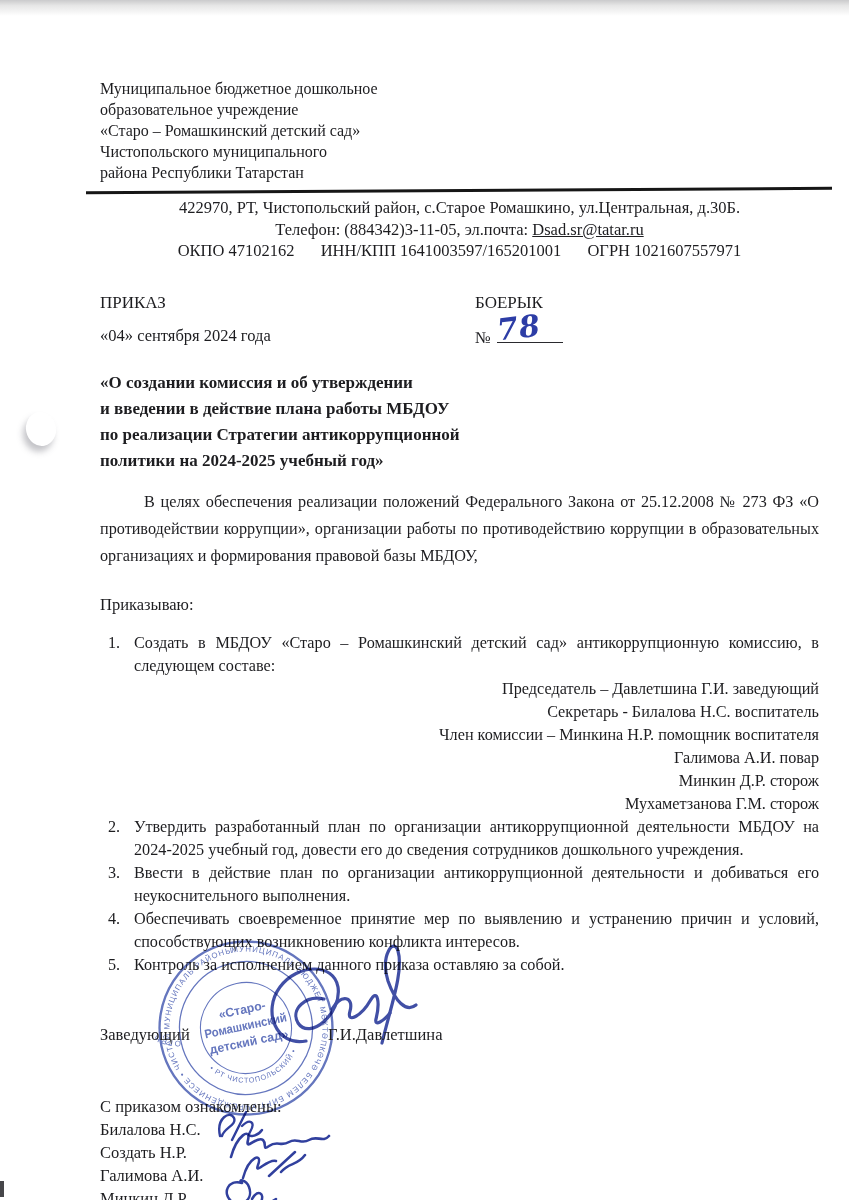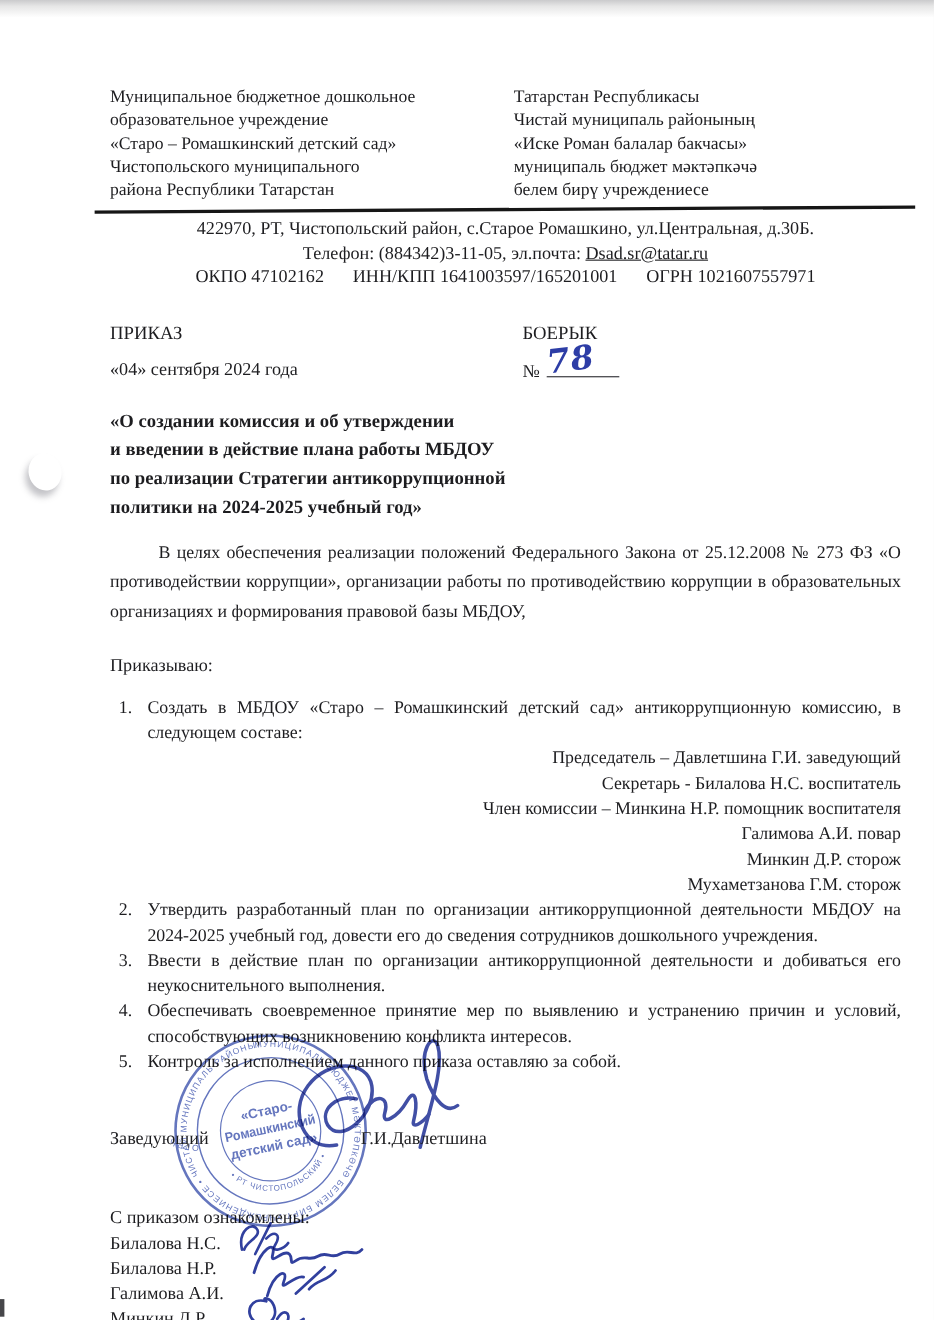--- a/index.html
+++ b/index.html
@@ -80,27 +80,20 @@
 
   <div class="content">
 
     <div class="hdr">
       <div class="hdr-col hdr-left">
         <div>Муниципальное бюджетное дошкольное</div>
         <div>образовательное учреждение</div>
         <div>«Старо – Ромашкинский детский сад»</div>
         <div>Чистопольского муниципального</div>
         <div>района Республики Татарстан</div>
-      </div>
-      <div class="hdr-col hdr-right">
-        <div>Татарстан Республикасы</div>
-        <div>Чистай муниципаль районының</div>
-        <div>«Иске Роман балалар бакчасы»</div>
-        <div>муниципаль бюджет мәктәпкәчә</div>
-        <div>белем бирү учреждениесе</div>
       </div>
     </div>
     <hr class="hdr-rule">
 
     <div class="contact">
       <div>422970, РТ, Чистопольский район, с.Старое Ромашкино, ул.Центральная, д.30Б.</div>
       <div><span>Телефон: (884342)3-11-05, эл.почта: </span><span class="email">Dsad.sr@tatar.ru</span></div>
       <div class="codes">
         <span>ОКПО 47102162</span>
         <span>ИНН/КПП 1641003597/165201001</span>
@@ -207,21 +200,21 @@
       <div class="ack-row">
         <span>Билалова Н.С.</span>
         <svg class="ack-sig" style="left:112px;top:-12px" width="60" height="42" viewBox="0 0 60 42">
           <g class="ink" stroke-width="2.4">
               <path d="M8,30 C4,12 18,4 22,12 C25,19 12,22 10,30 M20,34 L34,6 M30,20 C38,12 44,16 38,26 C34,33 46,30 50,24"></path>
             </g>
         </svg>
       </div>
 
       <div class="ack-row">
-        <span>Билалова Н.Р.</span>
+        <span>Создать Н.Р.</span>
         <svg class="ack-sig" style="left:125px;top:-22px" width="110" height="52" viewBox="0 0 110 52">
           <g class="ink" stroke-width="2.6">
               <path d="M6,38 C12,16 26,8 23,21 C20,33 32,16 38,21 C42,25 37,32 44,27 C52,21 56,28 64,23 C72,18 76,26 84,21 C92,16 98,24 104,17"></path>
             </g>
         </svg>
       </div>
 
       <div class="ack-row">
         <span>Галимова А.И.</span>
         <svg class="ack-sig" style="left:135px;top:-20px" width="85" height="46" viewBox="0 0 85 46">

